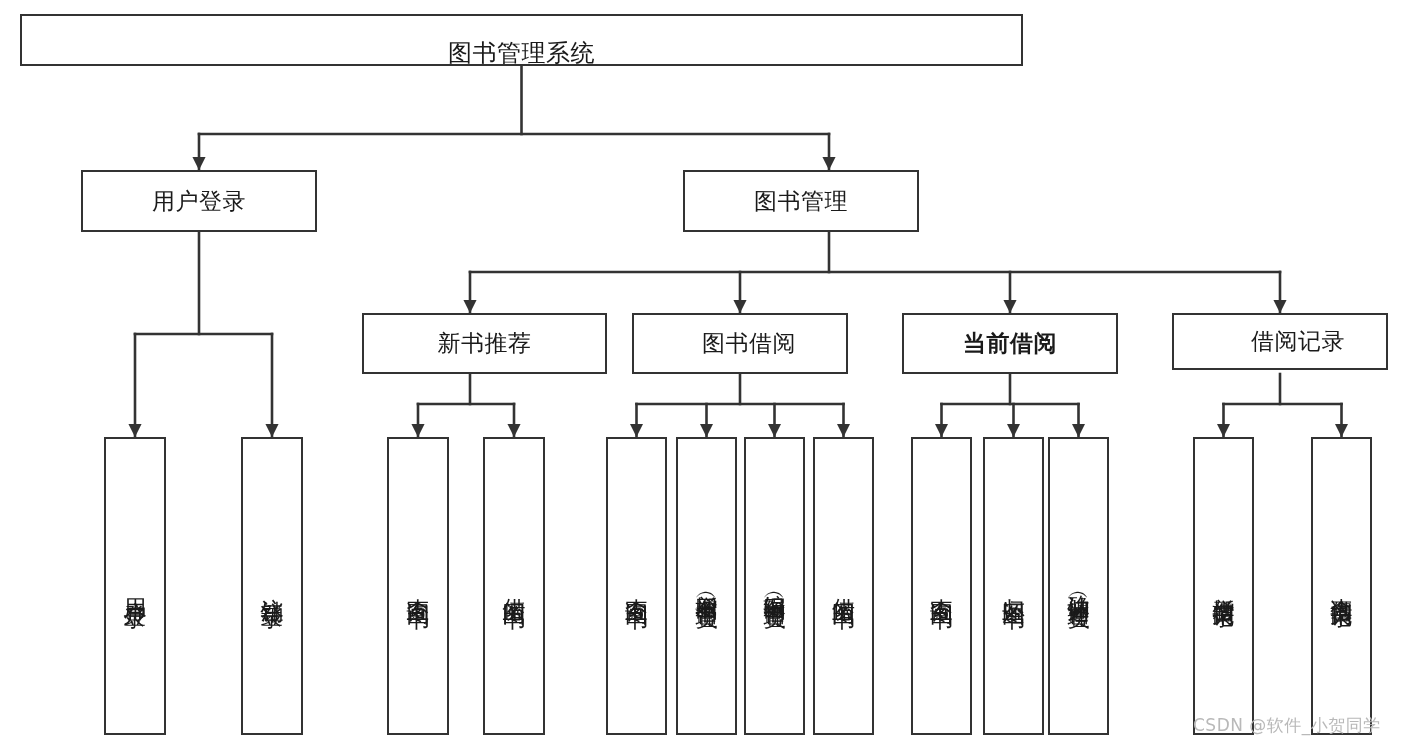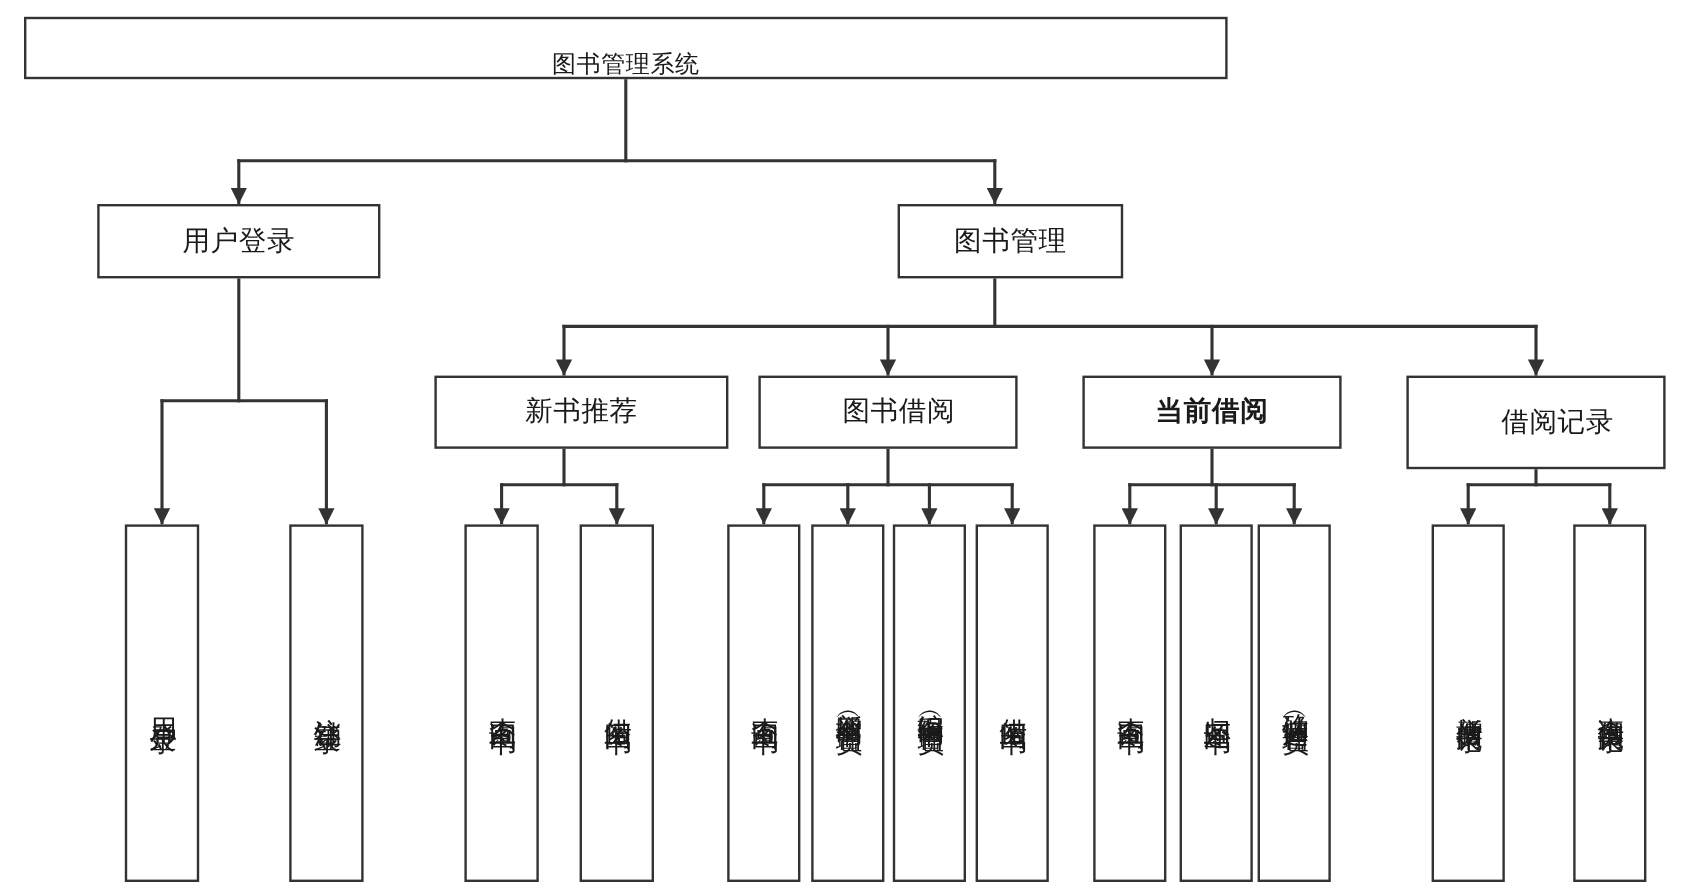--- a/index.html
+++ b/index.html
@@ -41,21 +41,21 @@
     line-height: 1.08;
     text-align: center;
     white-space: nowrap;
   }
   
   .node.horiz .label {
     font-size: 23px;
     letter-spacing: 0.5px;
   }
   .node.root .label {
-    font-size: 20px;
+    font-size: 24px;
     margin-top: 28px;
   }
   
   .node.vert {
     align-items: center;
     justify-content: center;
   }
   .node.vert .label {
     writing-mode: vertical-rl;
     text-orientation: upright;
@@ -123,33 +123,33 @@
         <line x1="1341.5" y1="404" x2="1341.5" y2="436" marker-end="url(#arrow)"></line>
       </g>
   </svg>
   <div id="nodes">
       <div class="node horiz root" style="left: 20px; top: 14px; width: 1003px; height: 52px;">
         <span class="label">图书管理系统</span>
       </div>
       <div class="node horiz" style="left: 81px; top: 170px; width: 236px; height: 62px;">
         <span class="label">用户登录</span>
       </div>
-      <div class="node horiz" style="left: 748px; top: 170px; width: 188px; height: 62px;">
+      <div class="node horiz" style="left: 683px; top: 170px; width: 236px; height: 62px;">
         <span class="label">图书管理</span>
       </div>
       <div class="node horiz" style="left: 362px; top: 313px; width: 245px; height: 61px;">
         <span class="label">新书推荐</span>
       </div>
       <div class="node horiz" style="left: 632px; top: 313px; width: 216px; height: 61px; padding-left: 18px;">
         <span class="label">图书借阅</span>
       </div>
       <div class="node horiz" style="left: 902px; top: 313px; width: 216px; height: 61px; font-weight: bold;">
         <span class="label">当前借阅</span>
       </div>
-      <div class="node horiz" style="left: 1172px; top: 313px; width: 216px; height: 78px; padding-left: 36px;">
+      <div class="node horiz" style="left: 1172px; top: 313px; width: 216px; height: 57px; padding-left: 36px;">
         <span class="label">借阅记录</span>
       </div>
       <div class="node vert" style="left: 104px; top: 437px; width: 62px; height: 298px;">
         <span class="label">用户登录</span>
       </div>
       <div class="node vert" style="left: 241px; top: 437px; width: 62px; height: 298px;">
         <span class="label">注销登录</span>
       </div>
       <div class="node vert" style="left: 387px; top: 437px; width: 62px; height: 298px;">
         <span class="label">查询图书</span>
@@ -178,13 +178,14 @@
       <div class="node vert tall" style="left: 1048px; top: 437px; width: 61px; height: 298px;">
         <span class="label">确认归还（管理员）</span>
       </div>
       <div class="node vert tall" style="left: 1193px; top: 437px; width: 61px; height: 298px;">
         <span class="label">新增借阅记录</span>
       </div>
       <div class="node vert tall" style="left: 1311px; top: 437px; width: 61px; height: 298px;">
         <span class="label">查询借阅记录</span>
       </div>
     </div>
+  <div id="watermark" style="left: 1193px; top: 714px;">CSDN @软件_小贺同学</div>
 </div>
 
 </body></html>

